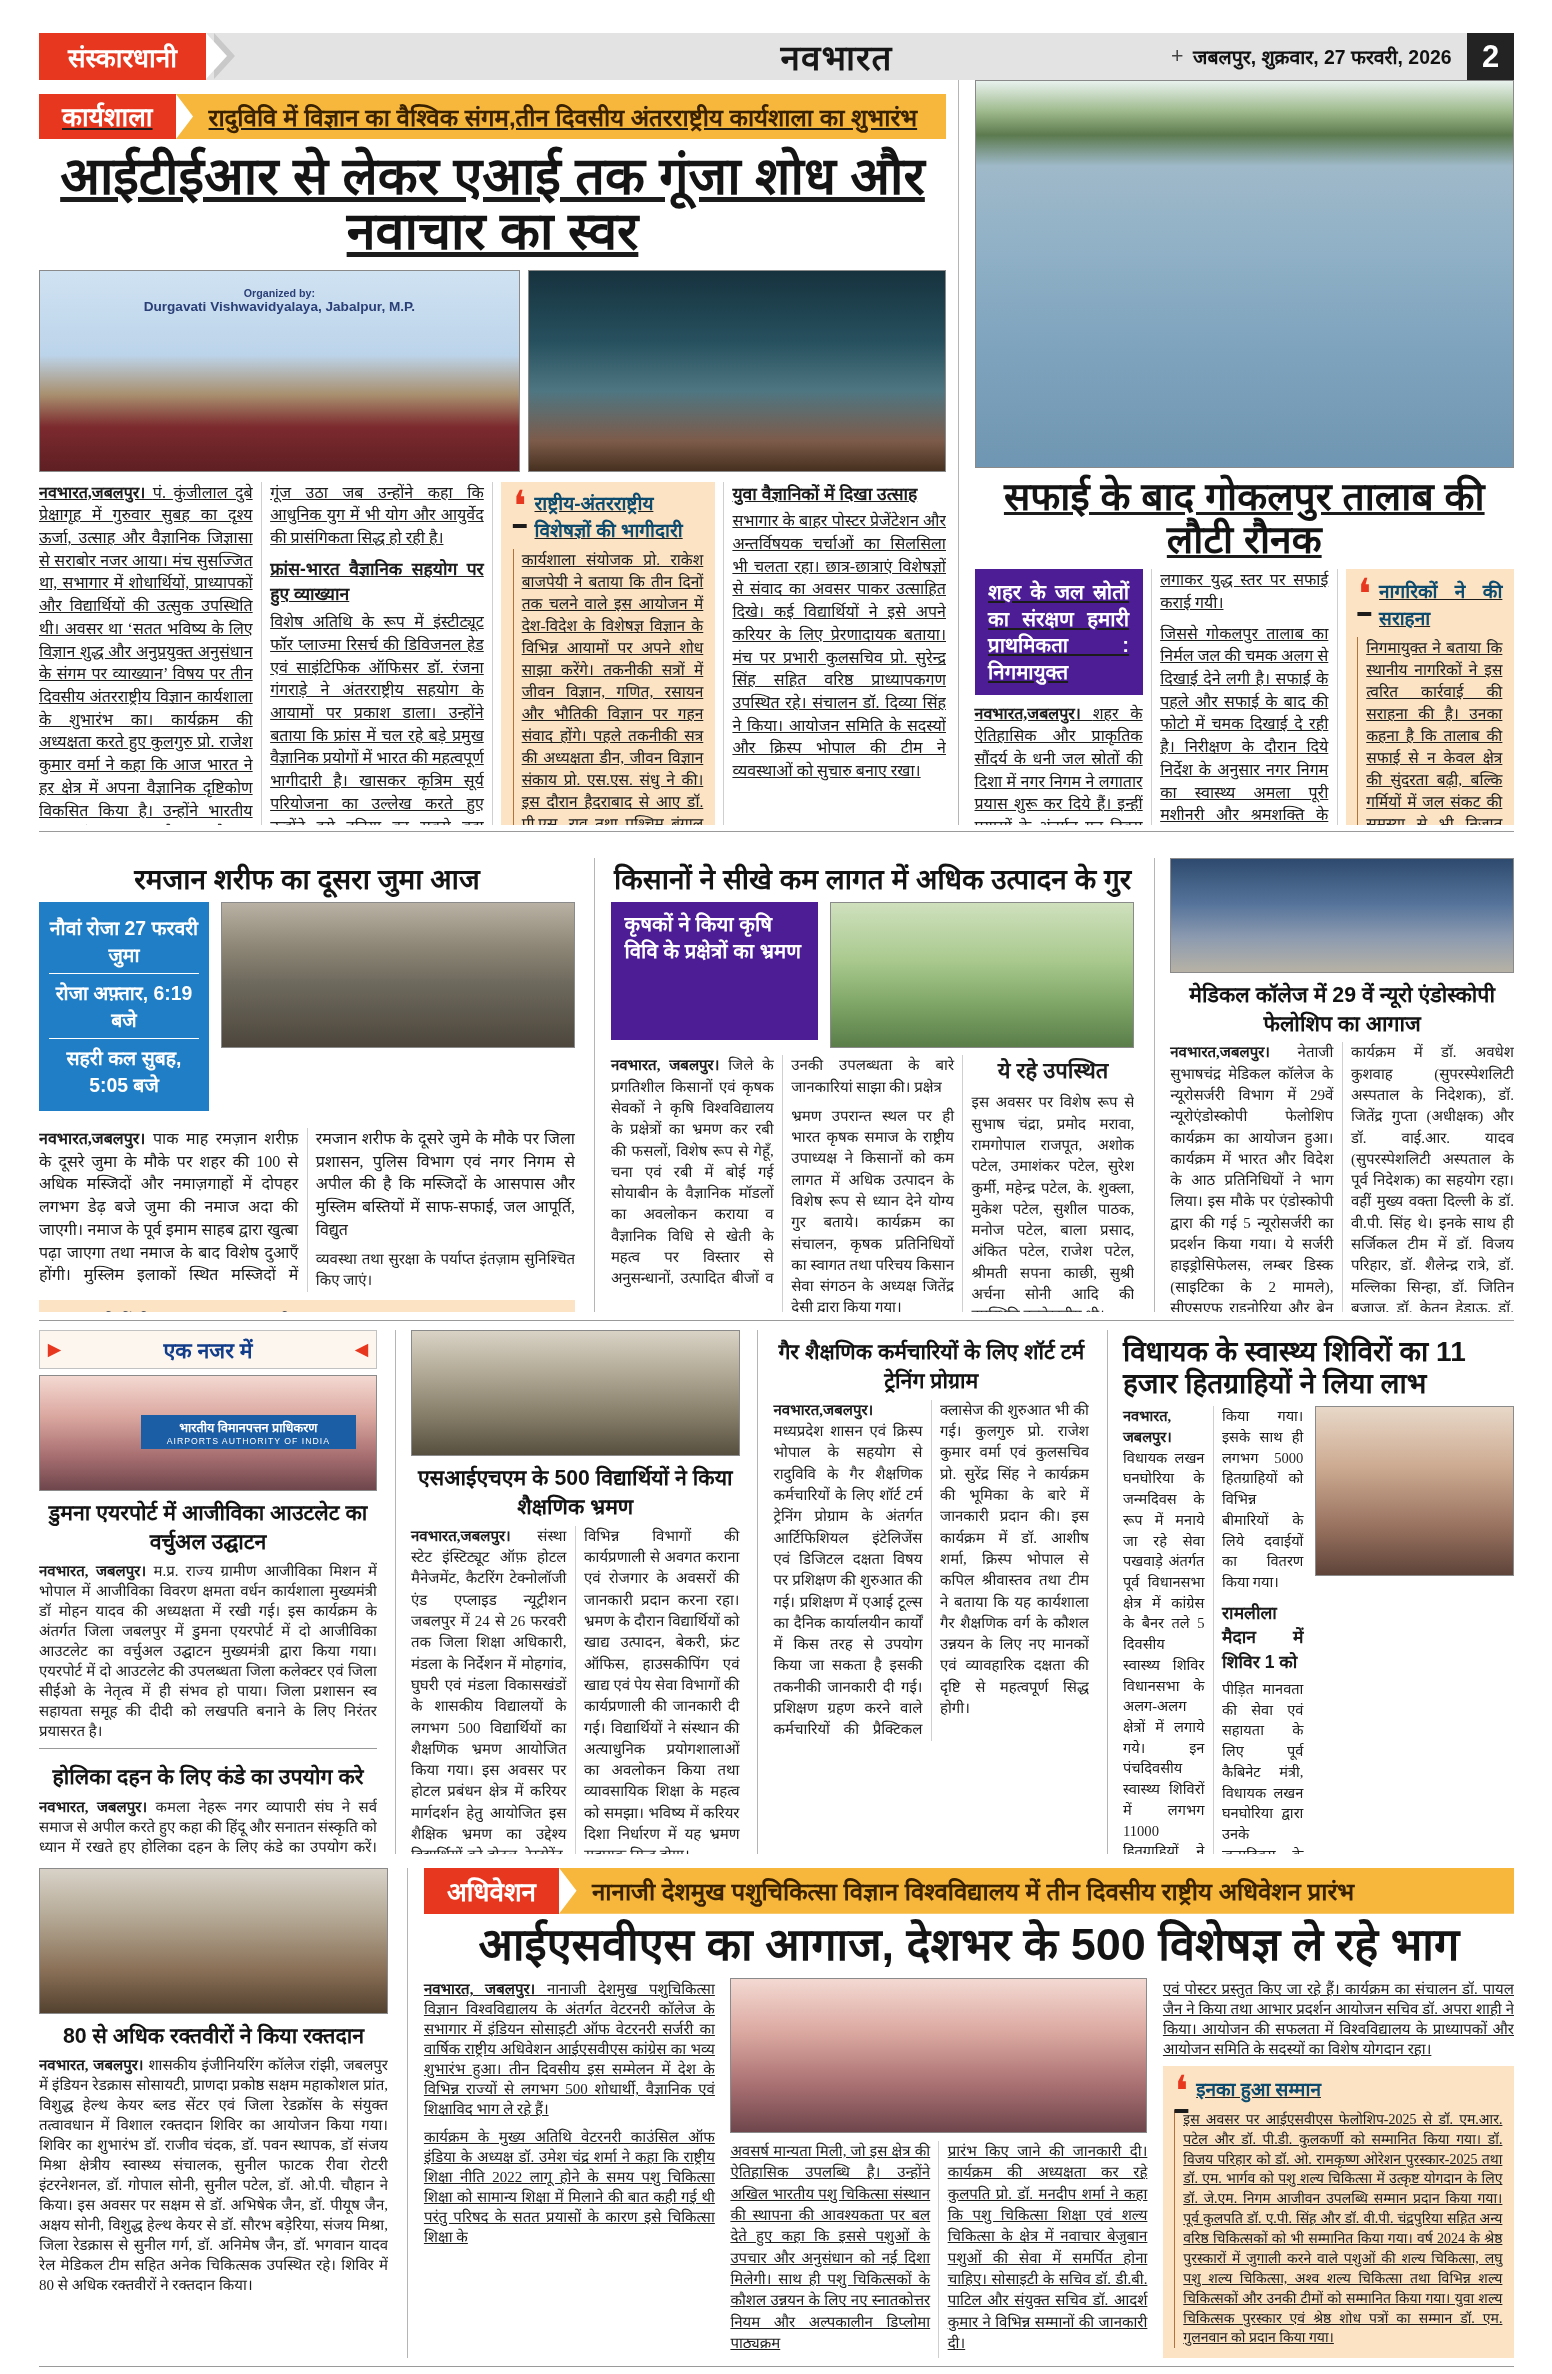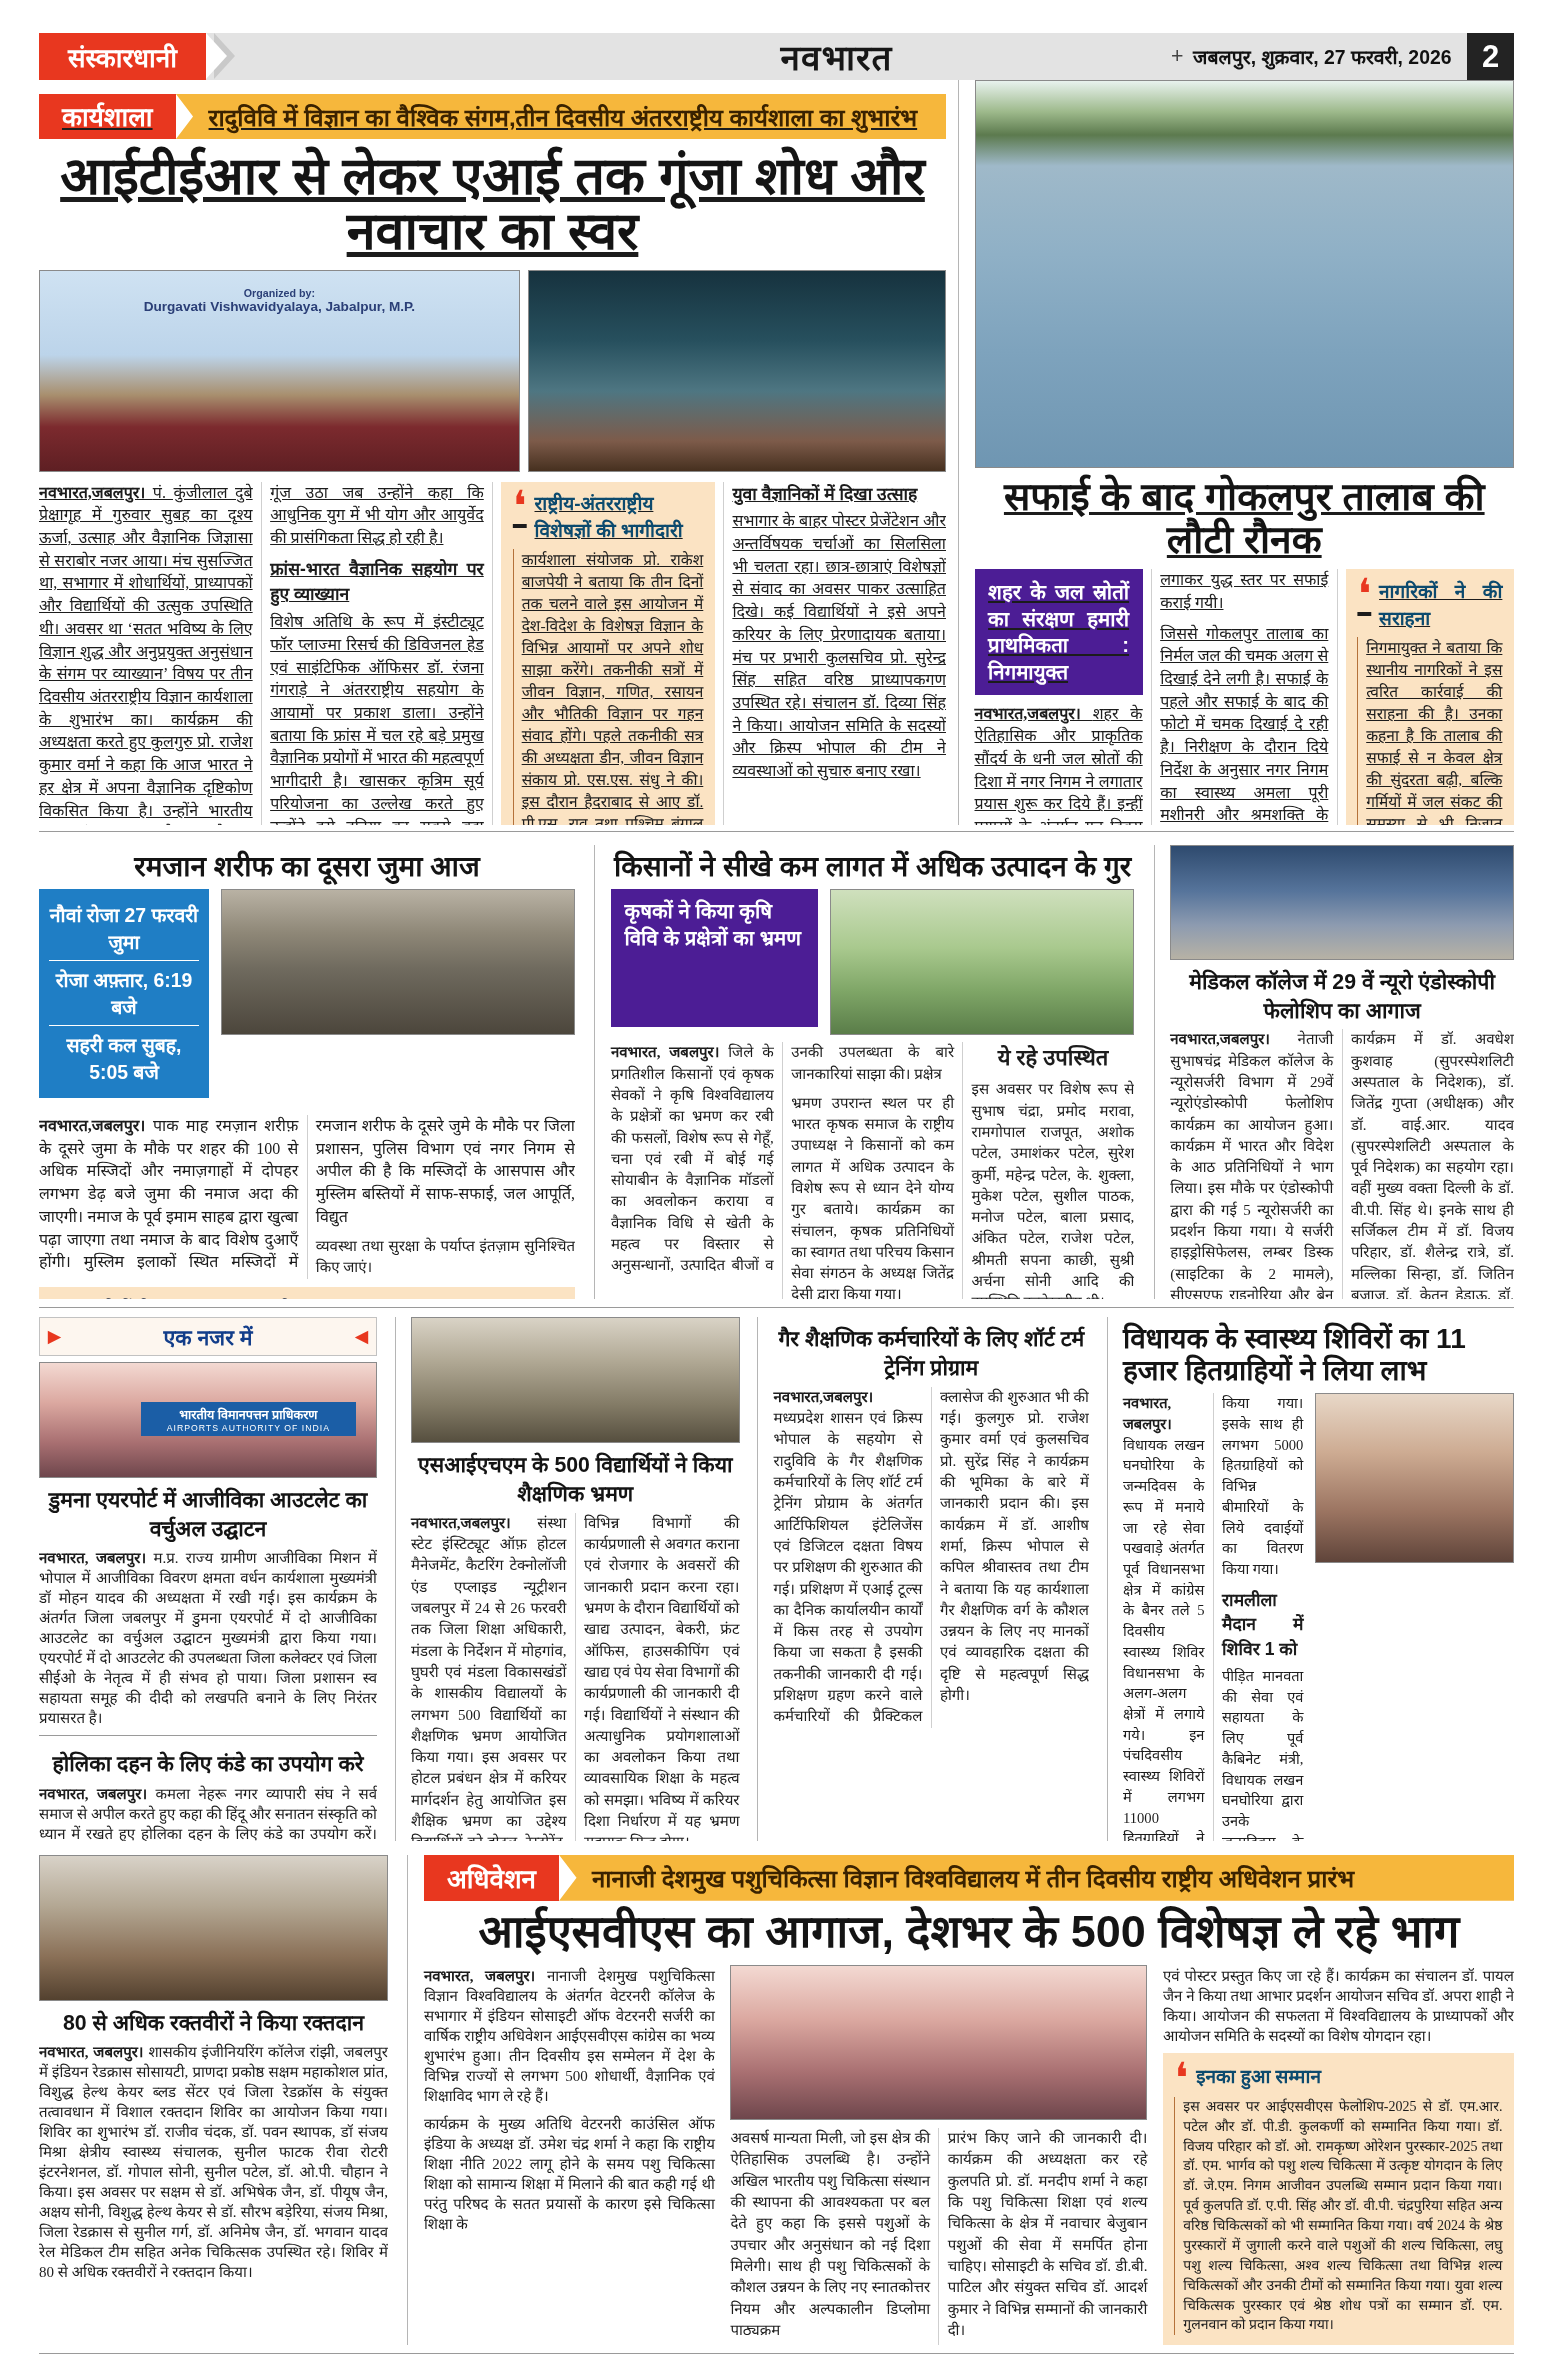--- a/index.html
+++ b/index.html
@@ -55,34 +55,34 @@
   .qbody{font-size:15.5px; line-height:1.42; text-align:justify; border-left:1.9px solid #b4713a; padding-left:7.8px;}
   .bluebox{background:#4c1d95; color:#fff; font-family:"Liberation Sans",sans-serif; font-weight:bold; font-size:20.4px; line-height:1.3; padding:9.7px 13.6px; break-inside:avoid; margin-bottom:7.8px;}
   .ramjan-info{background:#1f7ec5; color:#fff; text-align:center; font-family:"Liberation Sans",sans-serif; font-weight:bold; font-size:19.4px; padding:7.8px 9.7px; margin-bottom:9.7px;}
   .ramjan-info div{padding:4.9px 0;}
   .ramjan-info div + div{border-top:1.9px solid #fff;}
   .present{break-inside:avoid;}
   .present .pt{font-family:"Liberation Sans",sans-serif; font-weight:900; font-size:22px; text-align:center; margin:5.8px 0;}
   
   .row{display:grid; overflow:hidden;}
   .row1{grid-template-columns:907px 1fr; column-gap:12px; height:745px;text-decoration:underline;}
-  .row2{grid-template-columns:536px 540px 1fr; column-gap:19.4px; height:454px; border-top:1px solid #9a9a9a; padding-top:13px; margin-top:5.8px;}
+  .row2{grid-template-columns:536px 540px 1fr; column-gap:19.4px; height:454px; border-top:1px solid #9a9a9a; padding-top:26px; margin-top:5.8px;}
   .row3{grid-template-columns:338px 345px 332px 1fr; column-gap:17.5px; height:524px; border-top:1px solid #9a9a9a; padding-top:9.7px; margin-top:7.8px;}
   .row4{grid-template-columns:349px 1fr; column-gap:19.4px; height:490px; padding-top:5.8px; margin-top:7.8px;}
   .vsep{border-left:1px solid #b5b5b5; padding-left:15.5px;}
   .story{overflow:hidden;}
   .caption{font-size:15px; line-height:1.35; text-align:justify; margin-top:3.9px;}
   
   .eknazar-head{border:1px solid #c2c2c2; background:#fdf6ef; display:flex; align-items:center; justify-content:space-between; padding:3.9px 7.8px; margin-bottom:5.8px;}
   .eknazar-head .tri{color:#e8371f; font-size:17.5px;}
   .eknazar-title{font-family:"Liberation Sans",sans-serif; font-weight:900; font-size:21.3px; color:#123d8a;}
   .orangebox{background:#fbe3c3; padding:7.8px 11.6px; margin-top:7.8px;}
   .orangebox .ot{font-family:"Liberation Sans",sans-serif; font-weight:900; font-size:19.4px; color:#14233f; margin-bottom:3.9px;}
   
-  .isvs-grid{display:grid; grid-template-columns:291px 417px 1fr; column-gap:15.5px;}
+  .isvs-grid{display:grid; grid-template-columns:291px 417px 1fr; column-gap:15.5px;text-decoration:underline;}
   
   .footer{display:flex; justify-content:space-between; align-items:center; margin-top:17.5px; padding:0 9.7px; height:33px;}
   .mark{font-size:19.4px; color:#333; font-family:"DejaVu Sans",sans-serif;}
   .rule-b{border-top:1px solid #9a9a9a; margin-top:7.8px;}
 </style>
 </head>
 <body>
 
 <div class="page">
 

